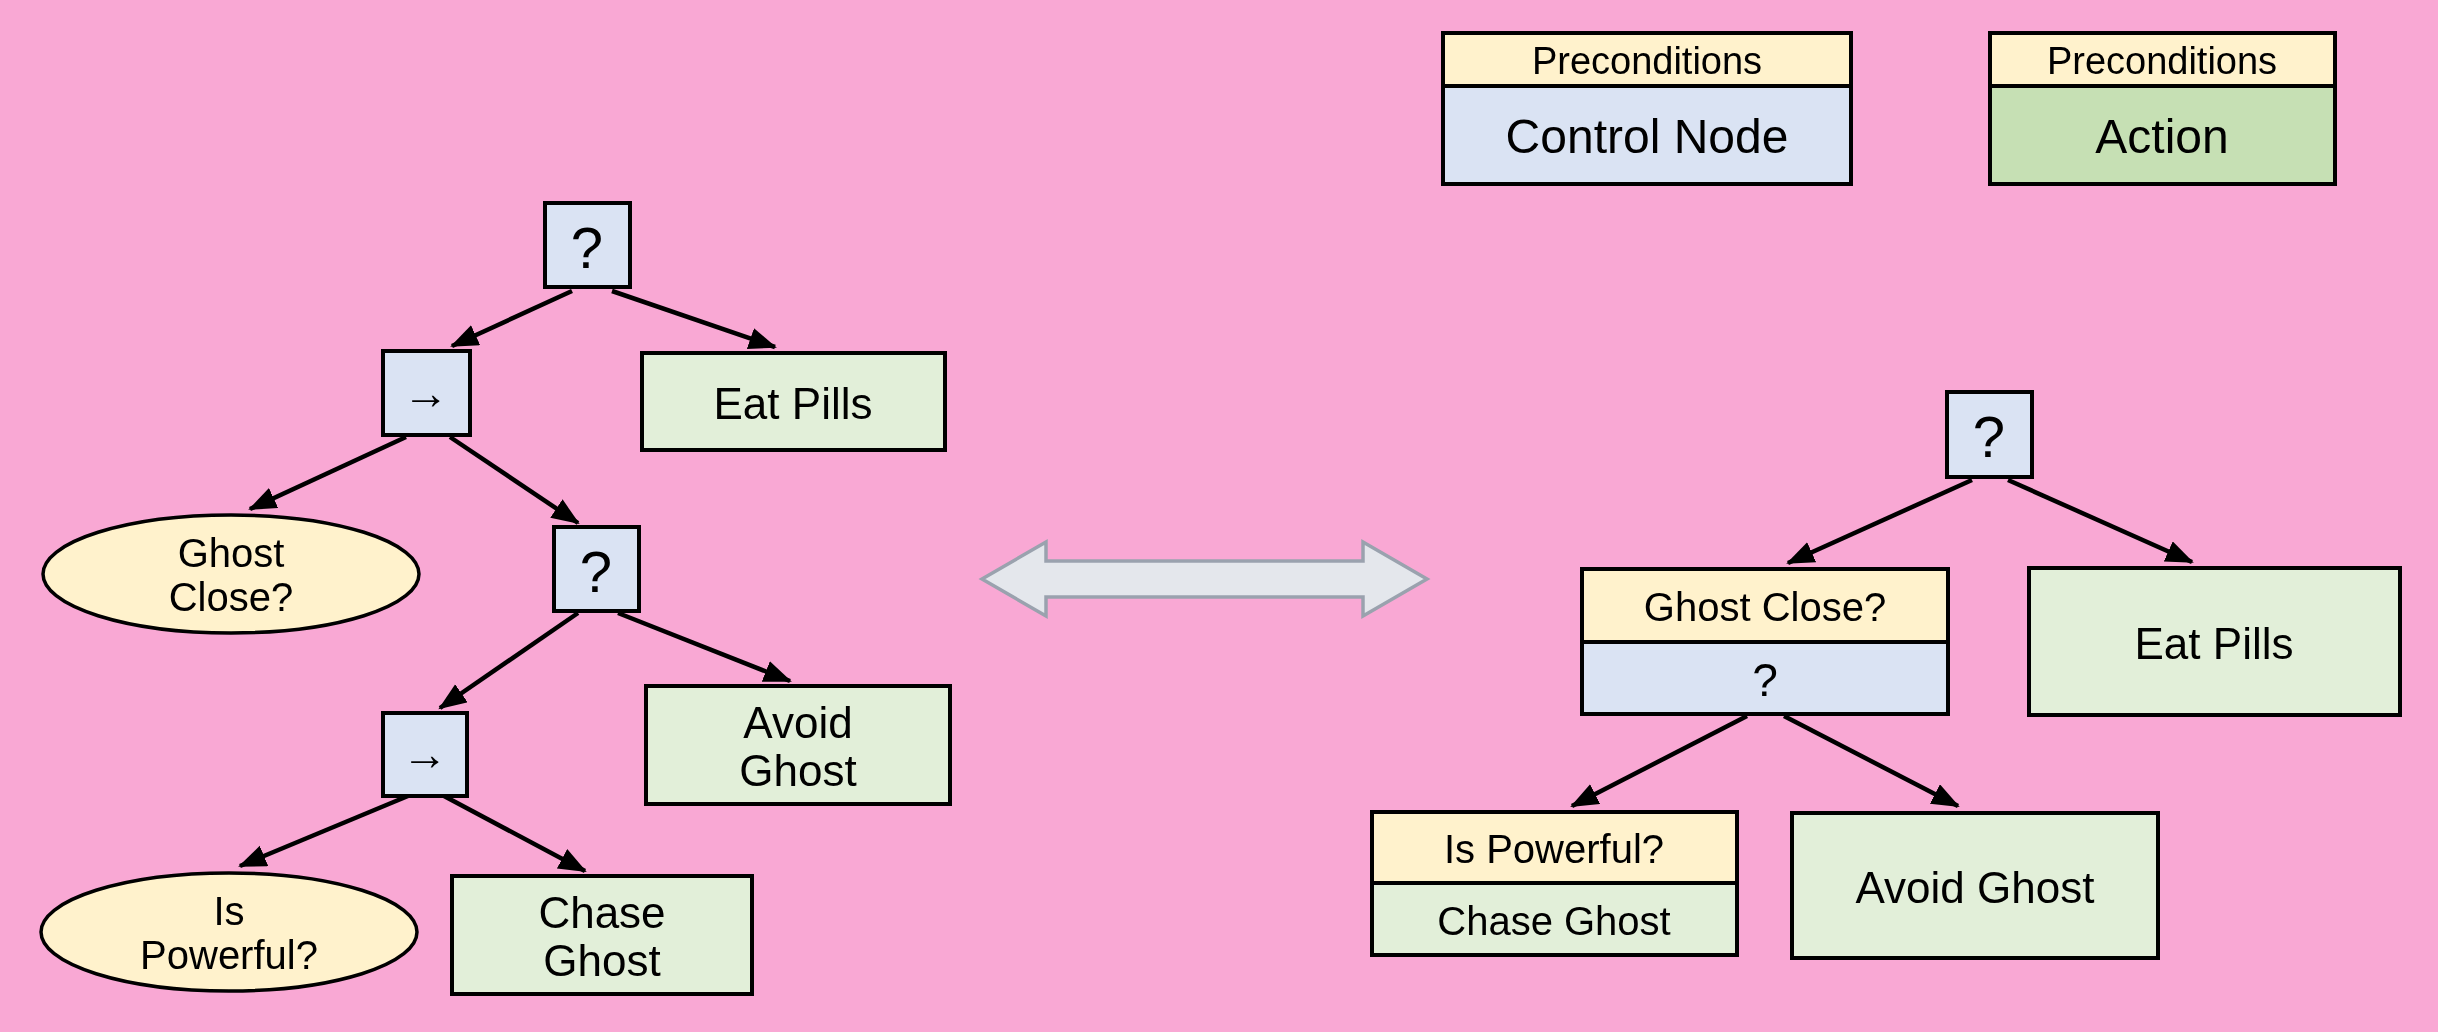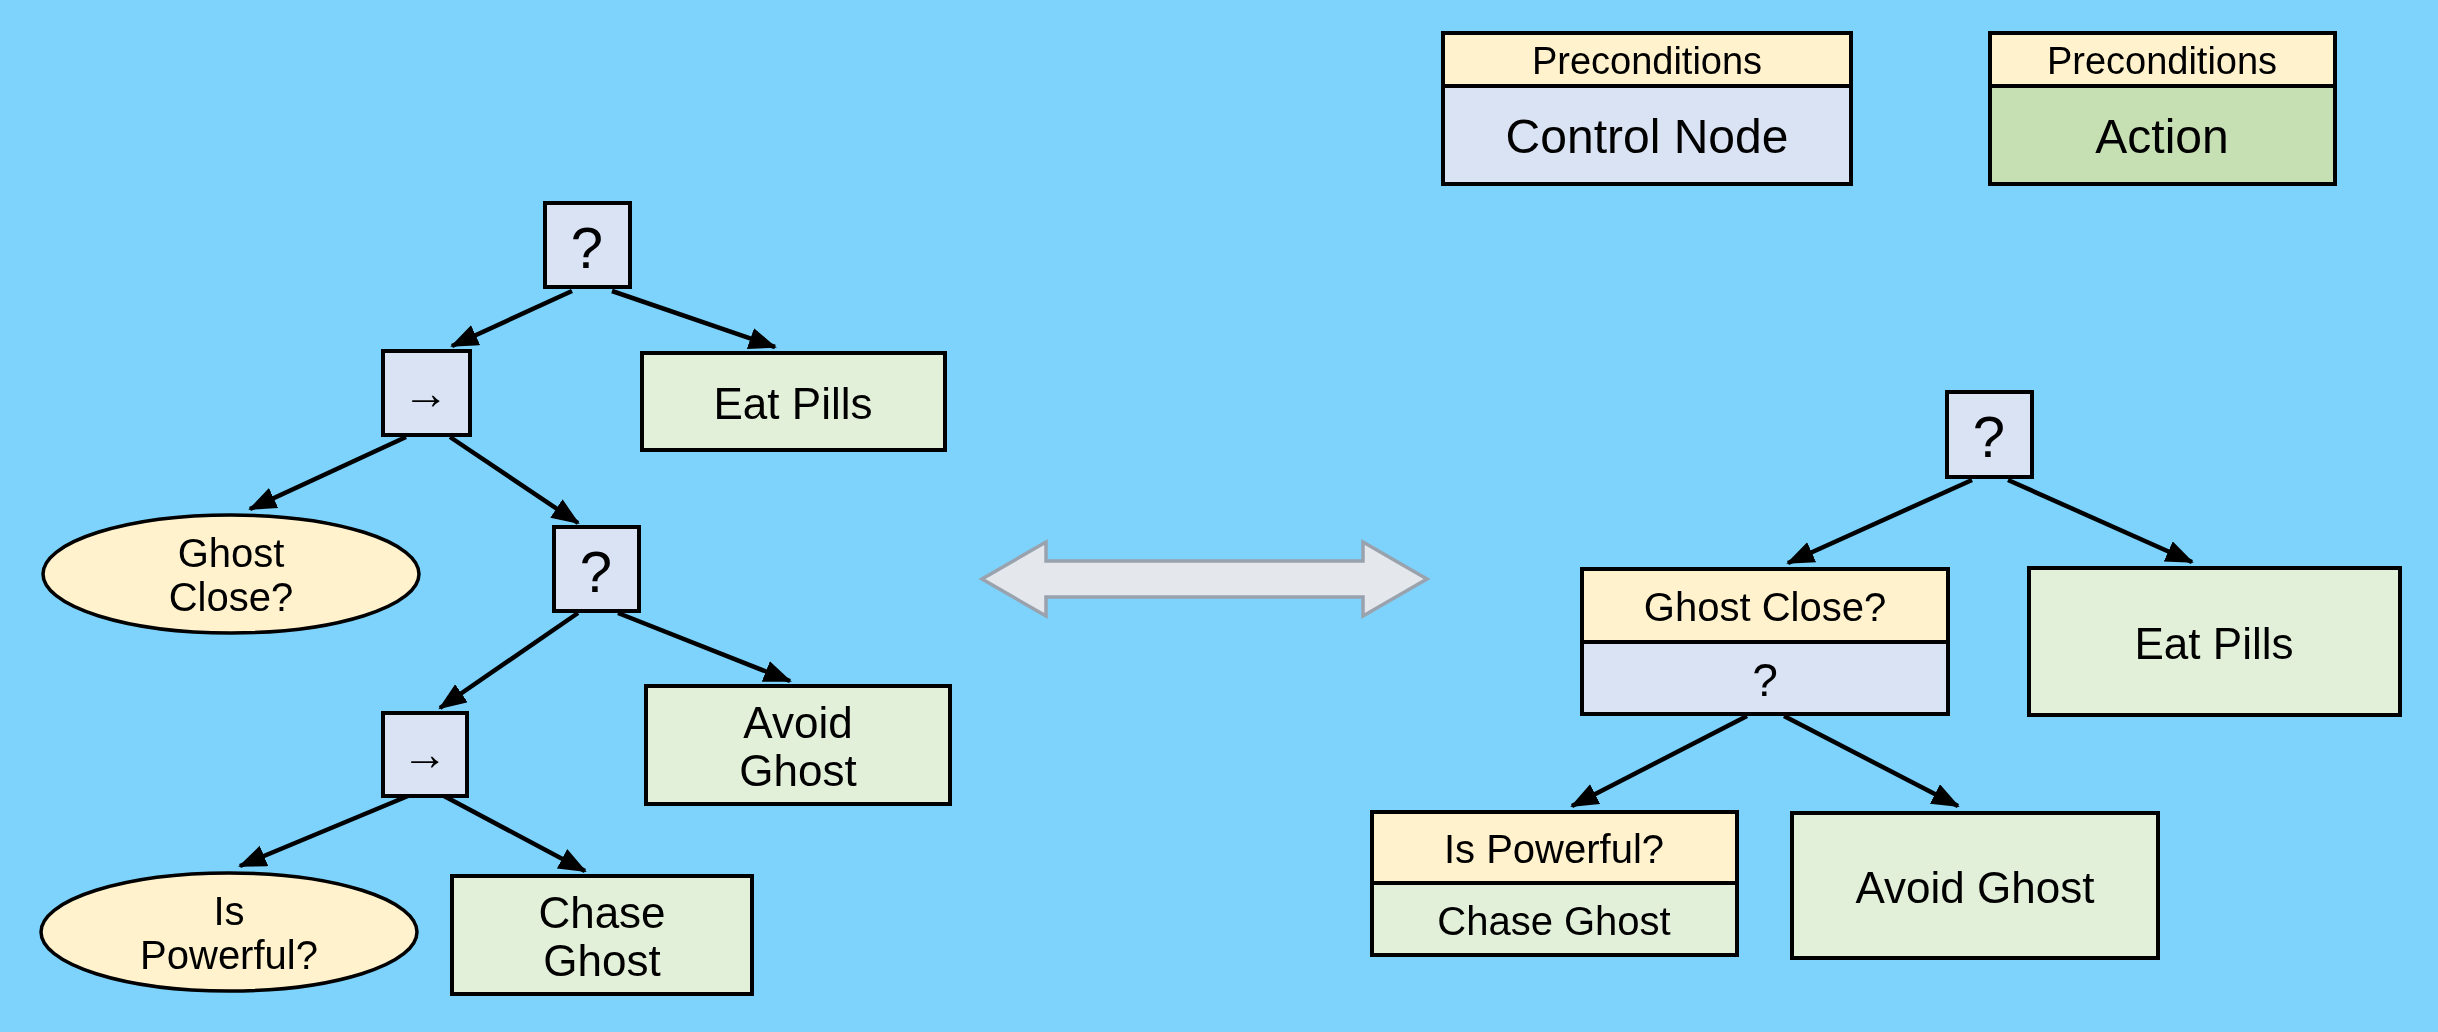--- a/index.html
+++ b/index.html
@@ -4,21 +4,21 @@
 <style>
   html, body {
     margin: 0;
     padding: 0;
     background: #ffffff;
   }
   .canvas {
     position: relative;
     width: 2438px;
     height: 1032px;
-    background: #7dd3fc;
+    background: #f9a8d4;
     font-family: "Liberation Sans", sans-serif;
   }
   svg text {
     font-family: "Liberation Sans", sans-serif;
     fill: #000000;
   }
   .lbl { font-size: 40px; }
   .lbl-big { font-size: 44px; }
   .glyph { font-size: 58px; }
   .glyph-sm { font-size: 46px; }

